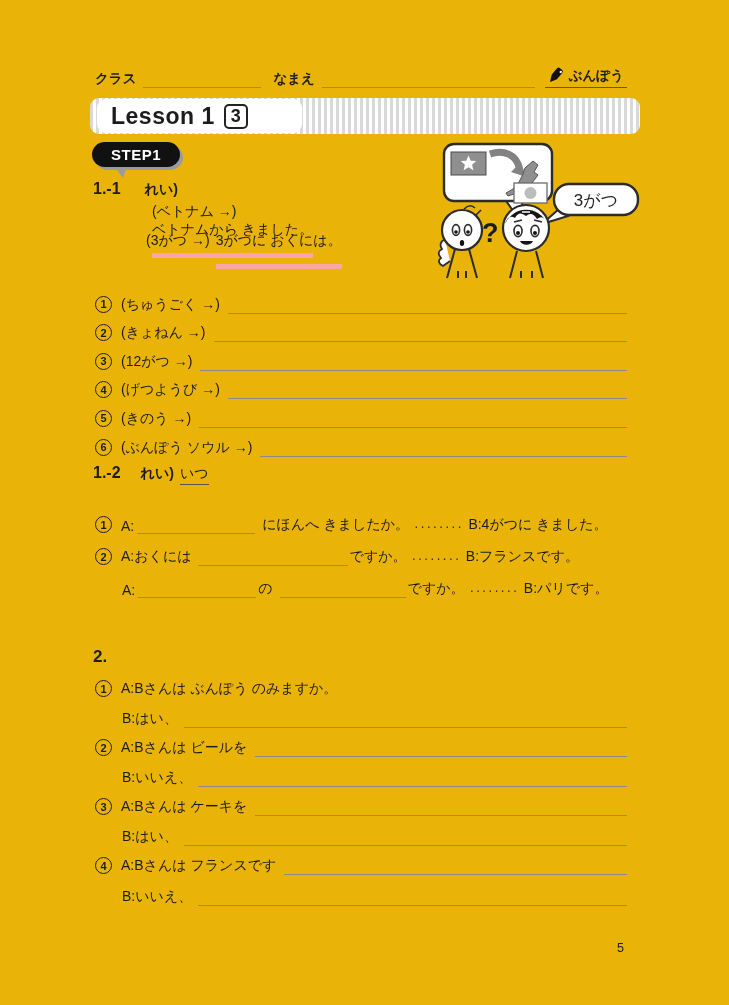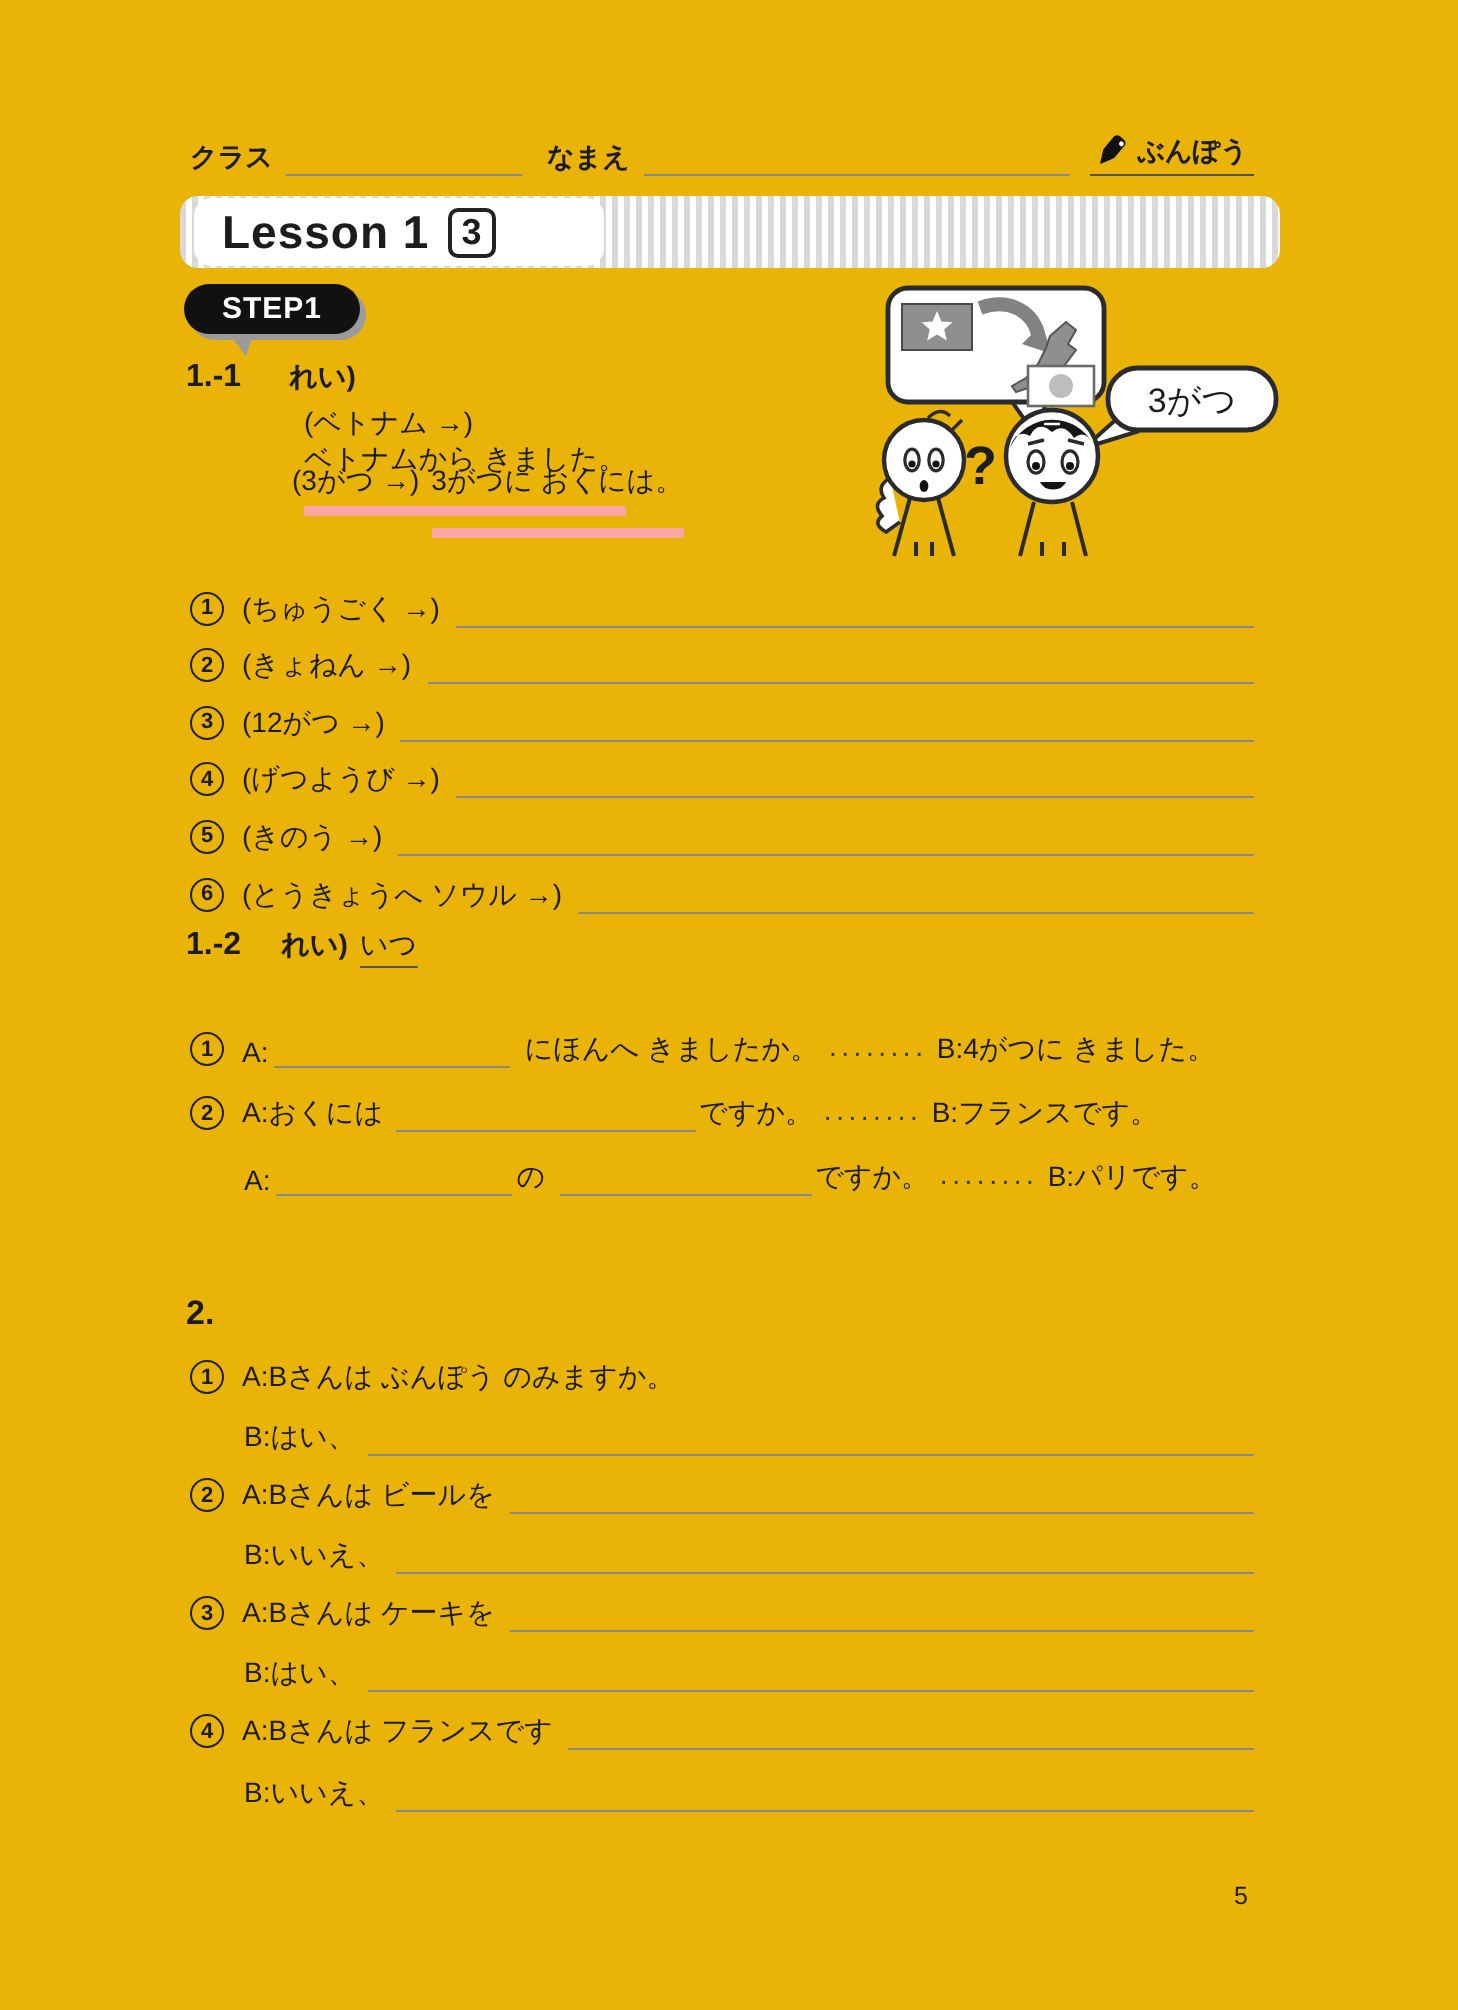--- a/index.html
+++ b/index.html
@@ -196,21 +196,21 @@
       <span>(げつようび →)</span>
       <span class="blank grow"></span>
     </div>
     <div class="row">
       <span class="circ">5</span>
       <span>(きのう →)</span>
       <span class="blank grow"></span>
     </div>
     <div class="row">
       <span class="circ">6</span>
-      <span>(とうきょうへ ソウル →)</span>
+      <span>(ぶんぽう ソウル →)</span>
       <span class="blank grow"></span>
     </div>
   </div>
 
   <div class="abs base" style="left:93px; top:464px;justify-content:space-between;">
     <span class="b" style="font-size:16px;">1.-2</span>
     <span class="b" style="margin-left:20px;">れい)</span>
     <span class="ul sp-l">いつ</span>
   </div>
 

